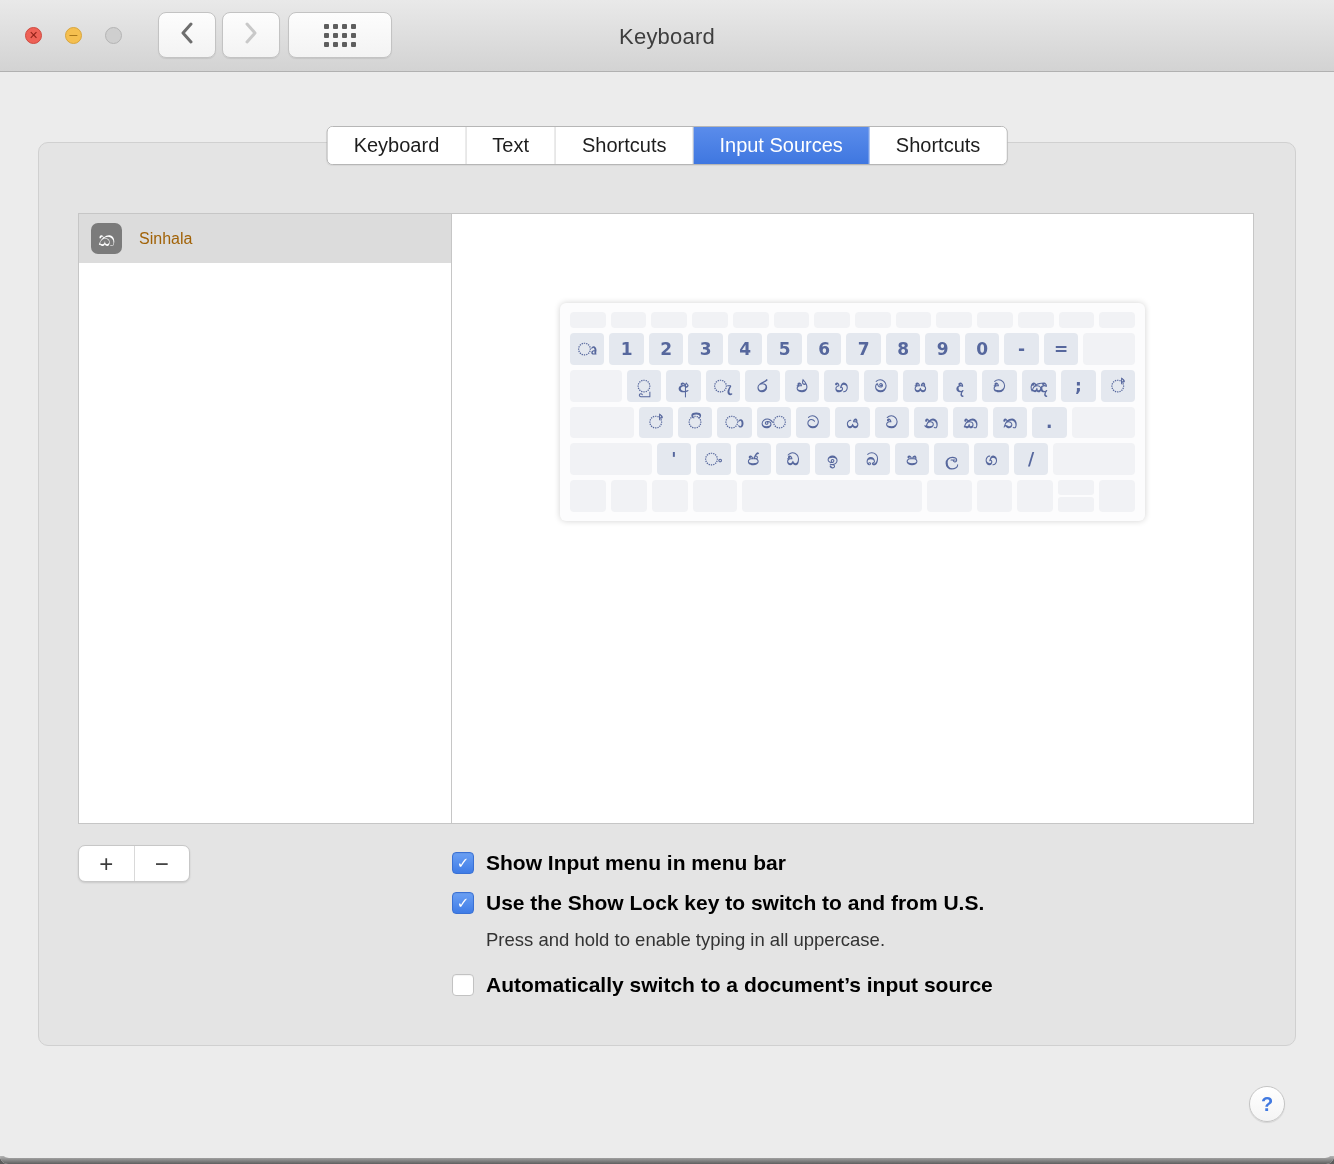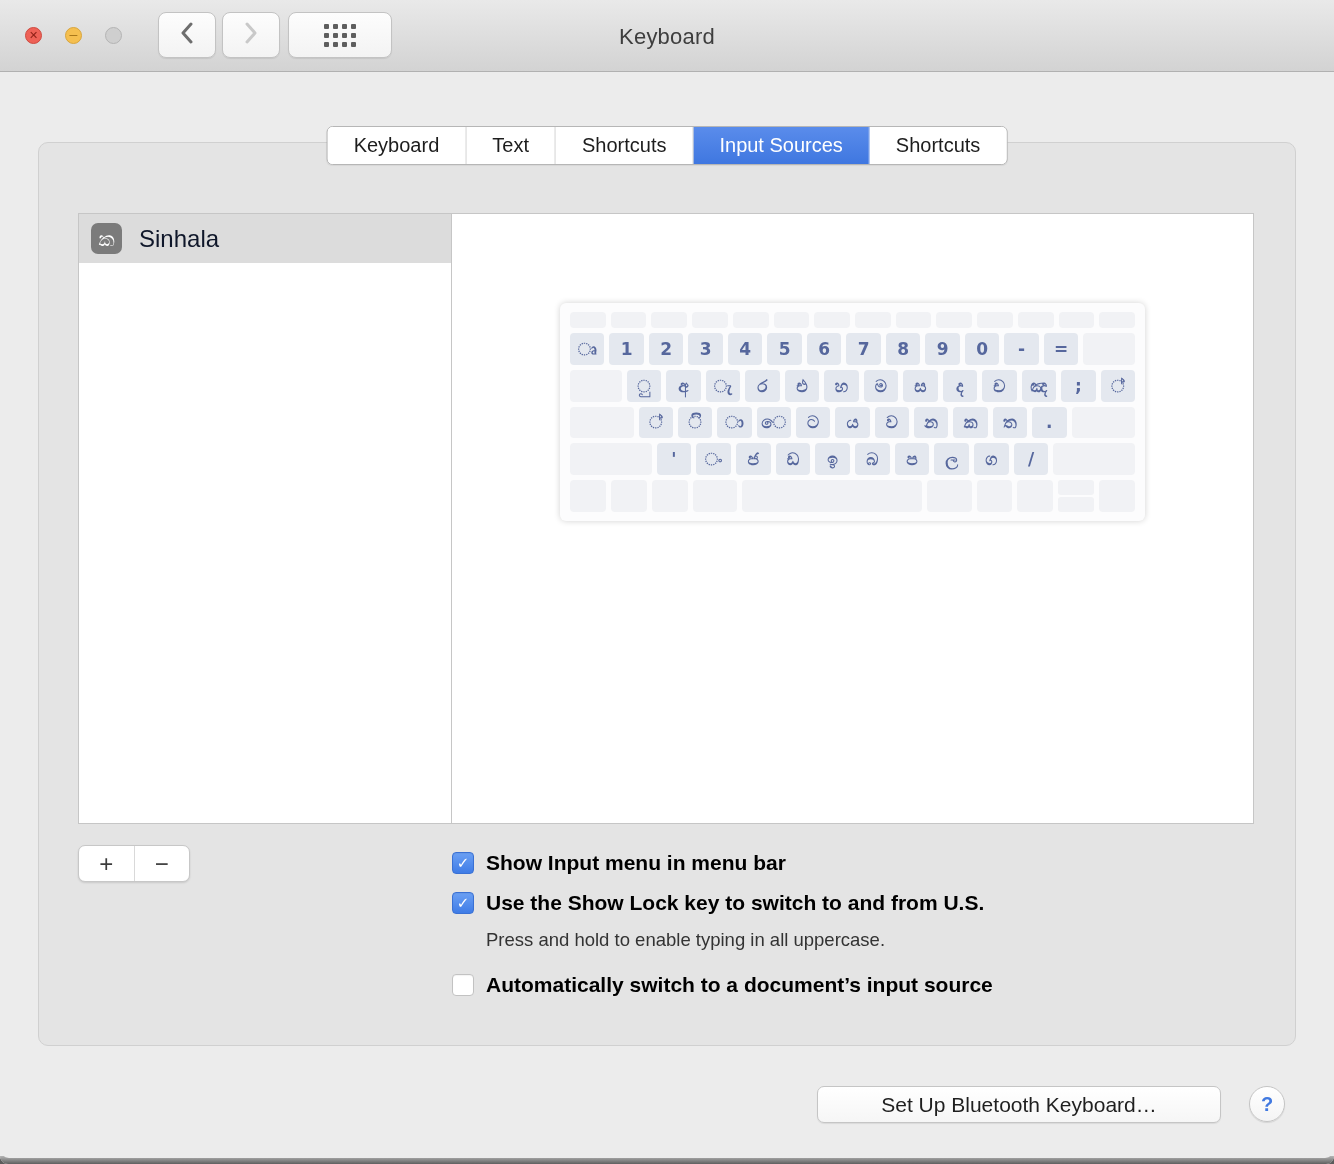--- a/index.html
+++ b/index.html
@@ -47,21 +47,21 @@
 
   
   .panel { position:absolute; left:38px; top:142px; width:1258px; height:904px; background:#e4e4e4;
     border:1px solid #d0d0d0; border-radius:10px; }
 
   .listbox { position:absolute; left:78px; top:213px; width:1176px; height:611px; background:#fff;
     border:1px solid #c6c6c6; }
   .source-col { position:absolute; left:0; top:0; width:373px; height:100%; border-right:1px solid #c6c6c6; overflow:hidden; }
   .srcrow { display:flex; align-items:center; height:49px; padding-left:12px; gap:17px; }
   .srcrow.sel { background:#dcdcdc; }
-  .srcrow .label { font-size:24px; color:#0f172a; }
+  .srcrow .label { font-size:16px; color:#a16207; }
   .badge { width:31px; height:31px; border-radius:7px; background:#7b7b7b; color:#fff;
     display:flex; align-items:center; justify-content:center; font-size:20px;
     font-family:"DejaVu Sans","Liberation Sans",sans-serif; }
   .flag { position:relative; width:33px; height:22px; border:1px solid #9a9a9a;
     background:repeating-linear-gradient(180deg,#b22234 0 1.7px,#fff 1.7px 3.4px); }
   .flag .canton { position:absolute; left:0; top:0; width:14px; height:11px; background:#3c3b6e;
     background-image:radial-gradient(circle,#fff 28%,transparent 32%); background-size:3px 3px; }
 
   
   .kbviewer { position:absolute; left:560px; top:303px; width:585px; height:218px; background:#fcfcfd;
@@ -272,17 +272,16 @@
           <div class="checkbox checked">✓</div>
           <span class="cblabel">Use the Show Lock key to switch to and from U.S.</span>
         </div>
         <div class="subtext" style="top: 929px;">Press and hold to enable typing in all uppercase.</div>
         <div class="cbrow" style="top: 973px;">
           <div class="checkbox"></div>
           <span class="cblabel">Automatically switch to a document’s input source</span>
         </div>
       </div>
 
-    <div class="btbtn">Set Up Bluetooth Keyboard…</div>
     <div class="helpbtn">?</div>
 
   </div>
 </div>
 
 </body></html>

